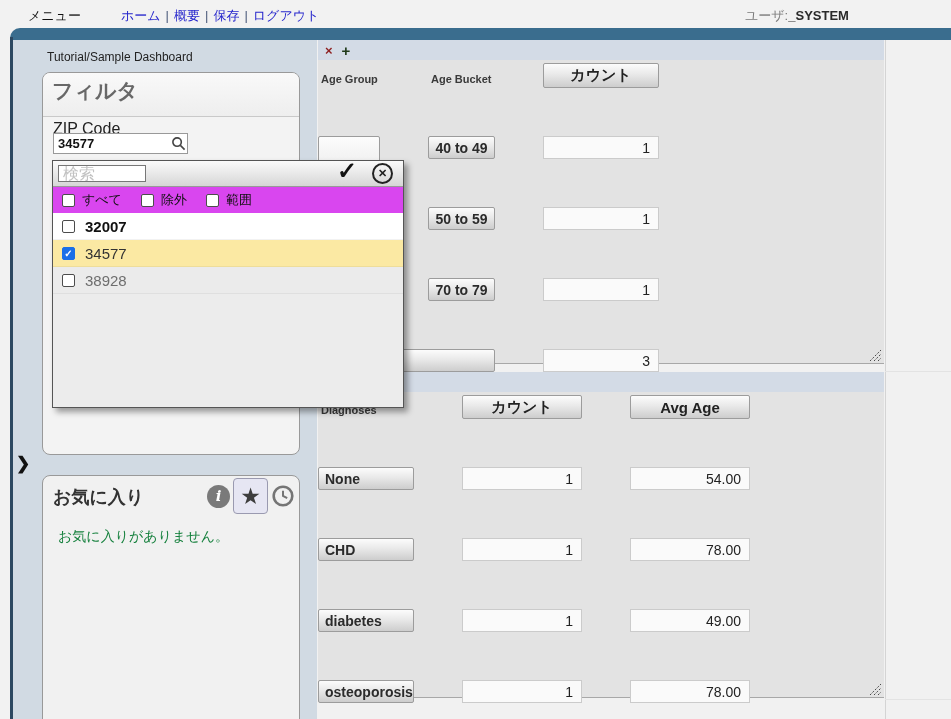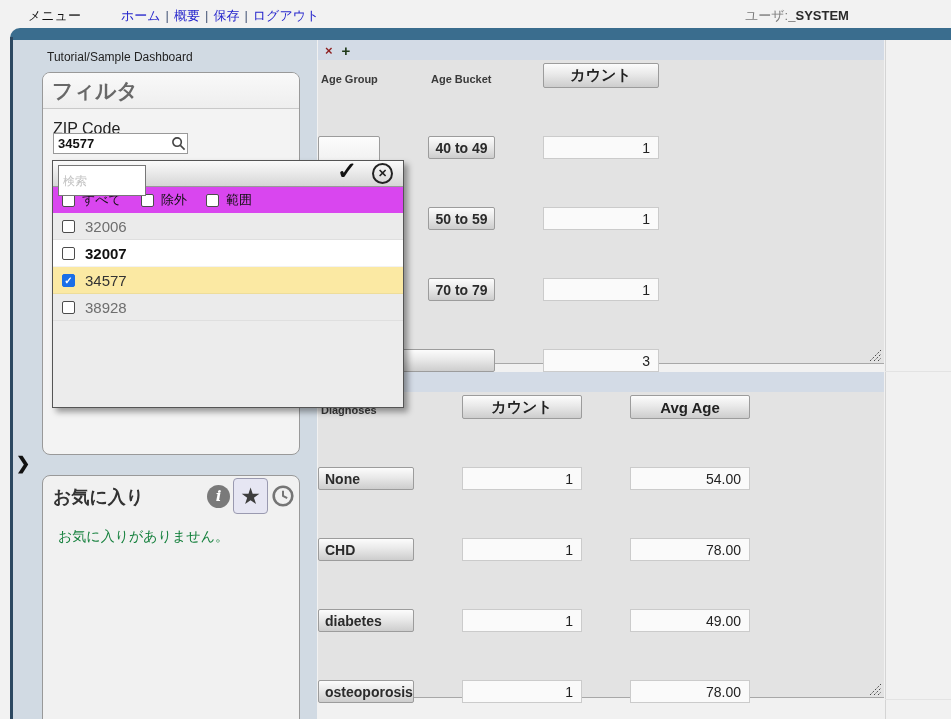--- a/index.html
+++ b/index.html
@@ -19,21 +19,21 @@
 
   
   .teal-bar { position:absolute; left:10px; top:28px; width:941px; height:12px; background:#3a6d8e; border-top-left-radius:10px; }
   .left-frame { position:absolute; left:10px; top:37px; width:3px; height:682px; background:#2c4861; }
 
   
   .sidebar { position:absolute; left:13px; top:40px; width:304px; height:679px; background:#d1dae3; }
   .dash-title { position:absolute; left:34px; top:10px; font-size:12px; color:#222; }
 
   .filter-panel { position:absolute; left:29px; top:32px; width:258px; height:383px; background:#f3f3f3; border:1px solid #999; border-radius:8px; }
-  .fp-header { height:36px; background:linear-gradient(180deg,#f9f9f9,#eeeeee); border-bottom:1px solid #c9c9c9; border-radius:7px 7px 0 0; line-height:35px; padding-left:9px; font-size:21px; font-weight:bold; color:#686868; }
+  .fp-header { height:44px; background:linear-gradient(180deg,#f9f9f9,#eeeeee); border-bottom:1px solid #c9c9c9; border-radius:7px 7px 0 0; line-height:35px; padding-left:9px; font-size:21px; font-weight:bold; color:#686868; }
   .zip-label { position:absolute; left:10px; top:47px; font-size:16px; color:#222; }
   .zip-wrap { position:absolute; left:10px; top:60px; width:135px; height:21px; }
   .zip-input { width:135px; height:21px; border:1px solid #999; background:#fff; font-family:"Liberation Sans",sans-serif; font-size:13px; font-weight:bold; color:#111; padding:2px 19px 2px 4px; }
   .zip-search-btn { position:absolute; right:2px; top:3px; width:15px; height:15px; cursor:pointer; }
 
   .chevron { position:absolute; left:3px; top:413px; font-size:17px; font-weight:bold; color:#111; cursor:pointer; z-index:5; }
 
   .fav-panel { position:absolute; left:29px; top:435px; width:258px; height:246px; background:#f1f1f1; border:1px solid #999; border-radius:8px 8px 0 0; }
   .fav-header { position:relative; height:40px; }
   .fav-title { position:absolute; left:10px; top:9px; font-size:18px; font-weight:bold; color:#333; }
@@ -69,21 +69,21 @@
   .th-grad { font-size:15px; font-weight:bold; color:#222; }
   .cell-grad { font-size:14px; font-weight:bold; color:#2b2b2b; }
   .cell-grad.left { justify-content:flex-start; padding-left:6px; }
   .cell-val { background:#fafafa; border:1px solid #cbcbcb; display:flex; align-items:center; justify-content:flex-end; padding-right:8px; font-size:14px; color:#222; }
   .span2rows { grid-row:2 / span 2; grid-column:1; }
   .span2cols { grid-column:1 / span 2; }
 
   
   .popup { position:absolute; left:52px; top:160px; width:352px; height:248px; background:#ececec; border:1px solid #555; box-shadow:4px 4px 6px rgba(0,0,0,0.38); z-index:50; }
   .pop-toolbar { position:relative; height:26px; background:linear-gradient(180deg,#fbfbfb,#d6d6d6); border-bottom:1px solid #999; }
-  .pop-search { position:absolute; left:5px; top:4px; width:88px; height:31px; border:1px solid #777; background:#fff; font-family:"Liberation Sans",sans-serif; font-size:12px; padding:1px 4px; color:#333; }
+  .pop-search { position:absolute; left:5px; top:4px; width:88px; height:17px; border:1px solid #777; background:#fff; font-family:"Liberation Sans",sans-serif; font-size:16px; padding:1px 4px; color:#333; }
   .pop-search::placeholder { color:#c2c2c2; }
   .pop-apply { position:absolute; right:46px; top:-4px; font-size:24px; font-weight:bold; color:#111; cursor:pointer; }
   .pop-close { position:absolute; right:10px; top:2px; width:21px; height:21px; border:2.5px solid #222; border-radius:50%; display:flex; align-items:center; justify-content:center; font-size:11px; font-weight:bold; color:#222; cursor:pointer; }
   .pop-options { height:26px; background:#d946ef; display:flex; align-items:center; padding-left:9px; }
   .pop-opt { display:flex; align-items:center; gap:7px; margin-right:19px; cursor:pointer; }
   .pop-opt-label { font-size:13px; color:#111; }
   .cbx { width:13px; height:13px; background:#fff; border:1.5px solid #4c4c4c; border-radius:2px; flex:0 0 auto; cursor:pointer; }
   .cbx.checked { background:#1a6fe8; border-color:#1a6fe8; display:flex; align-items:center; justify-content:center; color:#fff; font-size:10px; font-weight:bold; }
   .pop-row { height:27px; display:flex; align-items:center; gap:10px; padding-left:9px; border-bottom:1px solid rgba(0,0,0,0.05); font-size:15px; cursor:pointer; }
   .row-odd { background:#ebebeb; }
@@ -245,24 +245,20 @@
       </span>
       <span class="pop-opt">
         <span class="cbx"></span>
         <span class="pop-opt-label">除外</span>
       </span>
       <span class="pop-opt">
         <span class="cbx"></span>
         <span class="pop-opt-label">範囲</span>
       </span>
     </div>
-    <div class="pop-row row-odd">
-      <span class="cbx"></span>
-      <span class="txt-muted">32006</span>
-    </div>
     <div class="pop-row row-even">
       <span class="cbx"></span>
       <span class="txt-bold">32007</span>
     </div>
     <div class="pop-row row-sel">
       <span class="cbx checked">
           <span>✓</span>
         </span>
       <span class="txt-sel">34577</span>
     </div>

